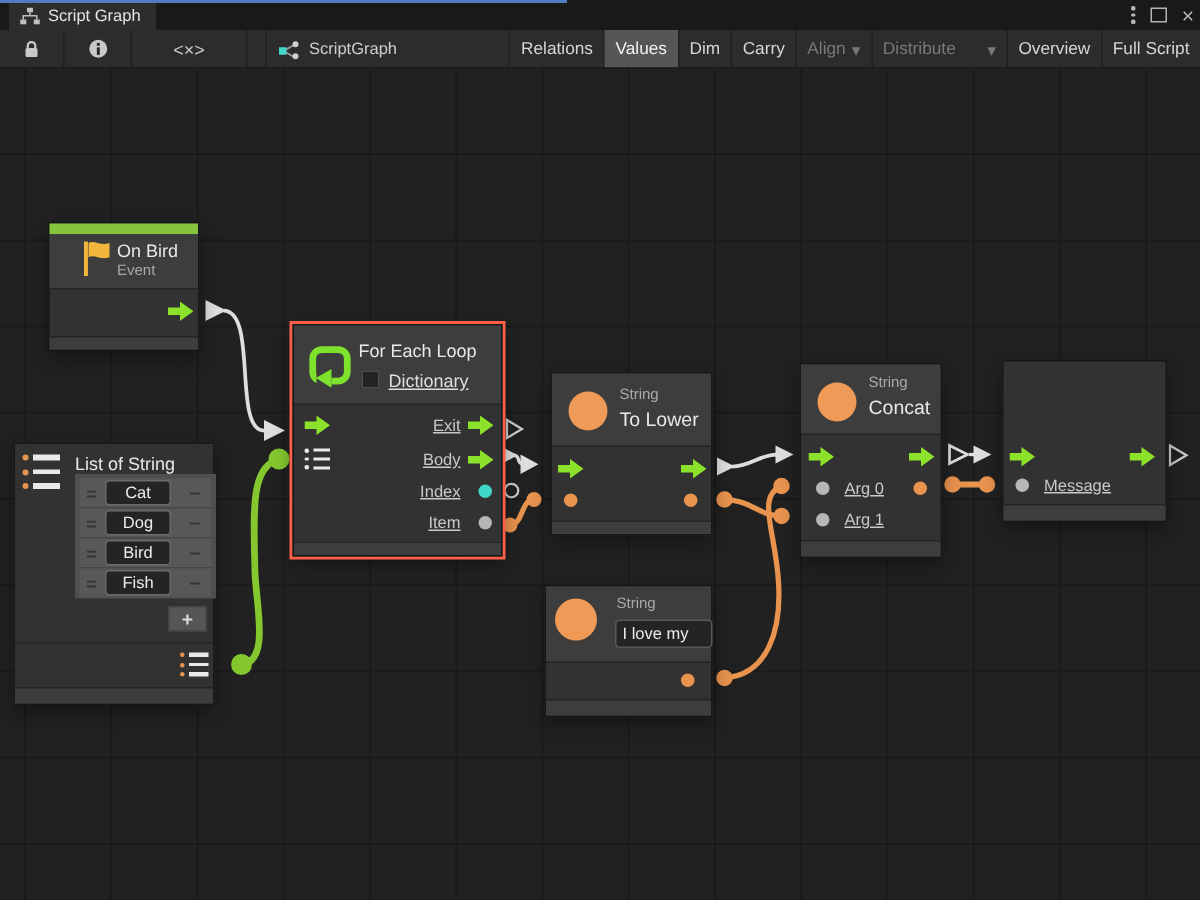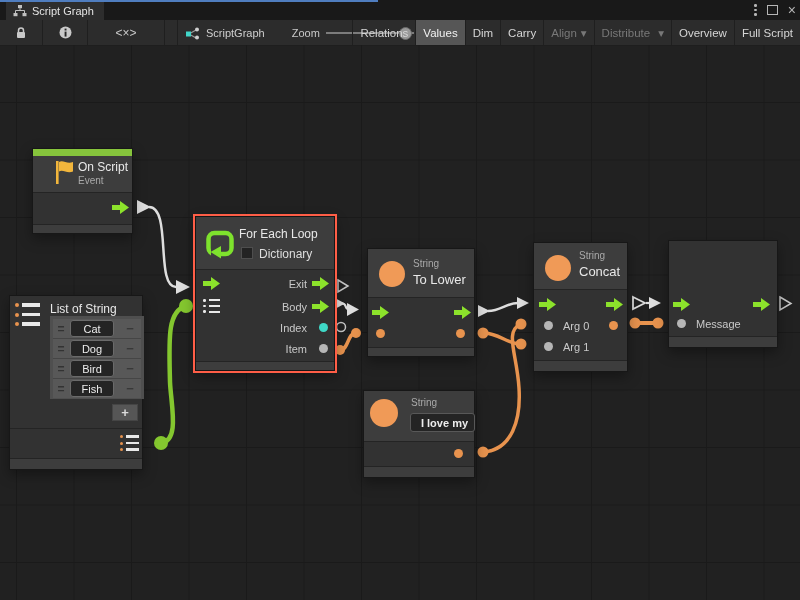--- a/index.html
+++ b/index.html
@@ -35,21 +35,21 @@
     background-size:57.5px 57.5px;background-position:16px 57px;}
 
   
   .node{position:absolute;background:#323232;border:1px solid #171717;box-sizing:border-box;
         box-shadow:0 5px 12px rgba(0,0,0,.35);z-index:2;}
   .node.selected{box-shadow:0 0 0 2px #ff5e47,0 5px 12px rgba(0,0,0,.4);}
   .nhead{position:absolute;left:0;right:0;top:0;background:#3d3d3d;border-bottom:1px solid #242424;}
   .nfoot{position:absolute;left:0;right:0;bottom:0;background:#3d3d3d;border-top:1px solid #242424;}
   .ntitle{position:absolute;font-size:12px;color:#e8e8e8;white-space:nowrap;}
   .nsub{position:absolute;font-size:10px;color:#a9a9a9;white-space:nowrap;}
-  .plabel{position:absolute;font-size:11px;color:#c9c9c9;white-space:nowrap;}
+  .plabel{position:absolute;font-size:11px;color:#c9c9c9;white-space:nowrap;text-decoration:underline;}
   .pdot{position:absolute;border-radius:50%;}
   .dot-orange{background:#e8934e;}
   .dot-gray{background:#b6b6b6;}
   .dot-teal{background:#3fd8c7;}
   .garrow{position:absolute;width:17px;height:13px;}
   .garrow path{fill:#8ce22b;}
   .stripe{position:absolute;left:0;right:0;top:0;height:7px;background:#86c43c;}
   .circ{position:absolute;border-radius:50%;background:#f09a57;}
   .checkbox{position:absolute;width:12px;height:12px;background:#232323;border:1px solid #4e4e4e;box-sizing:border-box;}
   .nfield{position:absolute;background:#242424;border:1px solid #6a6a6a;border-radius:3px;color:#ececec;
@@ -116,46 +116,39 @@
     <div style="width:12px;border-right:1px solid #1f1f1f"></div>
     <div class="tbtn" style="border-right:none;gap:6px">
       <svg width="15" height="14" viewBox="0 0 15 14">
         <path d="M4 8L11 4M4 8l7 4" stroke="#9a9a9a" stroke-width="1.3" fill="none"></path>
         <rect x="1" y="5.5" width="5" height="5" fill="#41d6c9"></rect>
         <circle cx="12" cy="3.5" r="2" fill="#cfcfcf"></circle>
         <circle cx="12" cy="11.5" r="2" fill="#cfcfcf"></circle>
       </svg>
       <span style="font-size:11px;color:#cfcfcf">ScriptGraph</span>
     </div>
-    <div class="zoomwrap" style="margin-left:12px">
-      <span>Zoom</span>
-      <span class="ztrack">
-        <span class="zhandle"></span>
-      </span>
-      <span style="color:#b9b9b9">1x</span>
-    </div>
 
     <div id="tb-right">
       <div class="tbtn">
           <span>Relations</span>
         </div>
       <div class="tbtn sel">
           <span>Values</span>
         </div>
       <div class="tbtn">
           <span>Dim</span>
         </div>
       <div class="tbtn">
           <span>Carry</span>
         </div>
       <div class="tbtn dis" style="gap:4px">
         <span>Align</span>
           <span>▾</span>
       </div>
-      <div class="tbtn dis" style="gap:8px">
+      <div class="tbtn dis" style="gap:21px">
         <span>Distribute</span>
           <span>▾</span>
       </div>
       <div class="tbtn">
           <span>Overview</span>
         </div>
       <div class="tbtn">
           <span>Full Script</span>
         </div>
     </div>
@@ -224,21 +217,21 @@
     <polygon points="780,297 791,303.5 780,310" fill="none" stroke="#c9c9c9" stroke-width="1.5"></polygon>
   </svg>
 
   <div class="node" style="left:32px;top:148px;width:101px;height:86px">
     <div class="stripe"></div>
     <div class="nhead" style="top:7px;height:36px">
       <svg class="abs" style="left:20px;top:3px" width="26" height="27" viewBox="0 0 26 27">
         <rect x="3" y="2" width="2.6" height="23" fill="#f2b63c"></rect>
         <path d="M6 3 C10 0.5 14 5.5 20 3 L20 12.5 C14 15 10 10 6 12.5 Z" fill="#f2b63c"></path>
       </svg>
-      <div class="ntitle" style="left:45px;top:4px">On Script</div>
+      <div class="ntitle" style="left:45px;top:4px">On Bird</div>
       <div class="nsub" style="left:45px;top:19px">Event</div>
     </div>
     <svg class="garrow" style="left:79px;top:52px" viewBox="0 0 17 13">
       <path d="M0 4h8V0l9 6.5L8 13V9H0z"></path>
     </svg>
     <div class="nfoot" style="height:8px"></div>
   </div>
 
   <div class="node" style="left:9px;top:295px;width:134px;height:175px">
     <div class="licon" style="left:5px;top:7px;width:26px;height:23px">
@@ -362,21 +355,21 @@
       </svg>
     <span class="pdot dot-orange" style="left:8px;top:80px;width:9px;height:9px"></span>
     <span class="pdot dot-orange" style="left:88px;top:80px;width:9px;height:9px"></span>
     <div class="nfoot" style="height:8px"></div>
   </div>
 
   <div class="node" style="left:363px;top:390px;width:112px;height:88px">
     <div class="nhead" style="height:50px">
       <span class="circ" style="left:6px;top:8px;width:28px;height:28px"></span>
       <div class="nsub" style="left:47px;top:6px">String</div>
-      <input class="nfield" style="left: 46px; top: 22px; width: 59px; height: 17px; border-color: rgb(88, 88, 88); text-align: center; padding-left: 4px; font-weight: bold;" value="I love my">
+      <input class="nfield" style="left: 46px; top: 22px; width: 59px; height: 17px; border-color: rgb(88, 88, 88); text-align: left; padding-left: 4px;" value="I love my">
     </div>
     <span class="pdot dot-orange" style="left:90px;top:58px;width:9px;height:9px"></span>
     <div class="nfoot" style="height:10px"></div>
   </div>
 
   <div class="node" style="left:533px;top:242px;width:95px;height:130px">
     <div class="nhead" style="height:46px">
       <span class="circ" style="left:11px;top:12px;width:26px;height:26px"></span>
       <div class="nsub" style="left:45px;top:7px">String</div>
       <div class="ntitle" style="left:45px;top:21px;font-size:13px">Concat</div>

